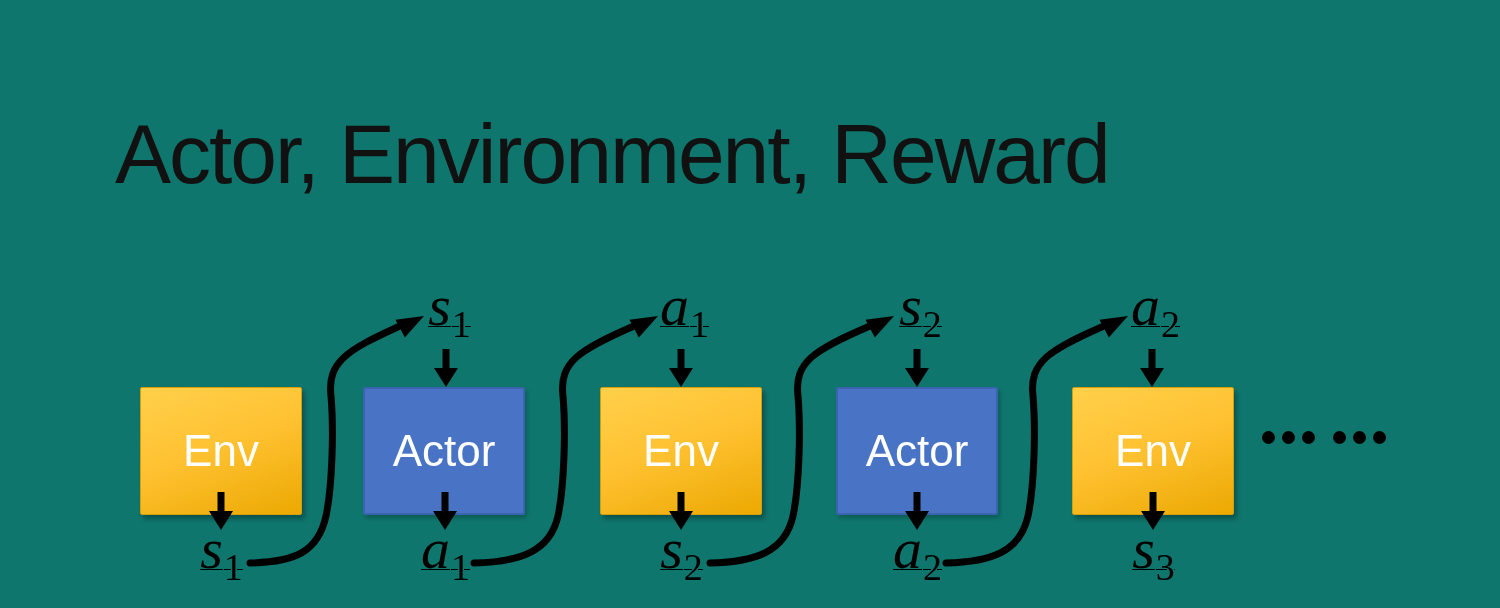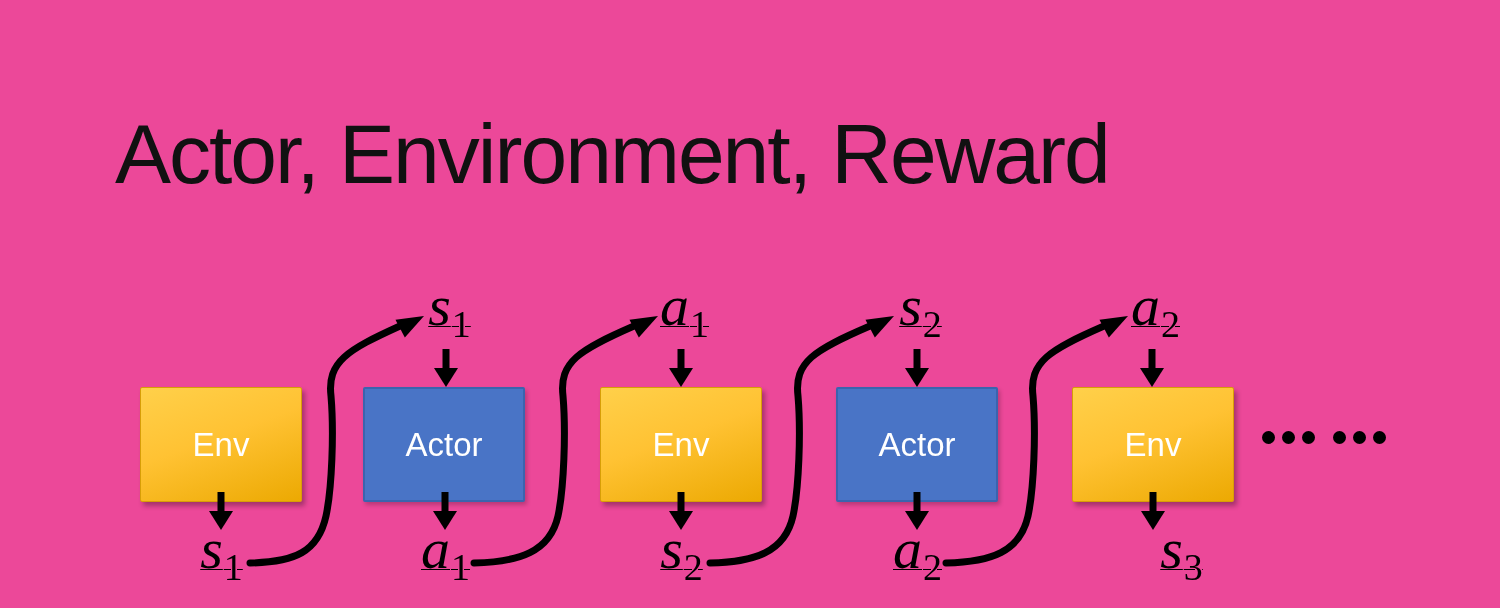--- a/index.html
+++ b/index.html
@@ -1,39 +1,39 @@
 <!DOCTYPE html>
 <html style="--title-text: #111111; --env-top: #FFD04A; --env-mid: #FFC233; --env-bottom: #ECA902; --env-border: #D89E06; --actor-fill: #4974C6; --actor-border: #3A64AE; --box-text: #FFFFFF; --arrow: #000000;"><head>
 <meta charset="utf-8">
 <style>
   html,body{margin:0;padding:0;background:#fff;}
   .stage{
     position:relative;
     width:1500px;height:608px;
-    background:#ec4899;
+    background:#0f766e;
     overflow:hidden;
     font-family:"Liberation Sans", sans-serif;
   }
   .title{
     position:absolute;
     left:115px;top:112px;
     margin:0;
     font-size:84px;
     font-weight:300;
     letter-spacing:-2px;
     line-height:1;
     color:var(--title-text,#111);
     white-space:nowrap;
   }
   .box{
     position:absolute;
     top:387px;
-    width:162px;height:115px;
+    width:162px;height:128px;
     display:flex;align-items:center;justify-content:center;
-    font-size:33px;
+    font-size:44px;
     color:var(--box-text,#fff);
     border-radius:2px;
     box-sizing:border-box;
   }
   .box.env{
     background:linear-gradient(160deg,var(--env-top,#FFD04A) 0%,var(--env-mid,#FFC233) 45%,var(--env-bottom,#ECA902) 100%);
     border:1px solid var(--env-border,#D89E06);
     box-shadow:3px 4px 5px rgba(0,0,0,0.30);
   }
   .box.actor{
@@ -109,21 +109,21 @@
 
   <div class="mlabel" style="left:449px;top:277px"><span class="mbase">s</span><span class="msub">1</span></div>
   <div class="mlabel" style="left:684px;top:277px"><span class="mbase">a</span><span class="msub">1</span></div>
   <div class="mlabel" style="left:920px;top:277px"><span class="mbase">s</span><span class="msub">2</span></div>
   <div class="mlabel" style="left:1155px;top:277px"><span class="mbase">a</span><span class="msub">2</span></div>
 
   <div class="mlabel" style="left:221px;top:520px"><span class="mbase">s</span><span class="msub">1</span></div>
   <div class="mlabel" style="left:445px;top:520px"><span class="mbase">a</span><span class="msub">1</span></div>
   <div class="mlabel" style="left:681px;top:520px"><span class="mbase">s</span><span class="msub">2</span></div>
   <div class="mlabel" style="left:917px;top:520px"><span class="mbase">a</span><span class="msub">2</span></div>
-  <div class="mlabel" style="left:1181px;top:520px"><span class="mbase">s</span><span class="msub">3</span></div>
+  <div class="mlabel" style="left:1153px;top:520px"><span class="mbase">s</span><span class="msub">3</span></div>
 
   <svg class="arrows" viewBox="0 0 1500 608" aria-hidden="true">
 
     <g>
         <line x1="446" y1="349" x2="446" y2="370"></line>
         <polygon points="434,368 458,368 446,387"></polygon>
       </g>
     <g>
         <line x1="681" y1="349" x2="681" y2="370"></line>
         <polygon points="669,368 693,368 681,387"></polygon>

